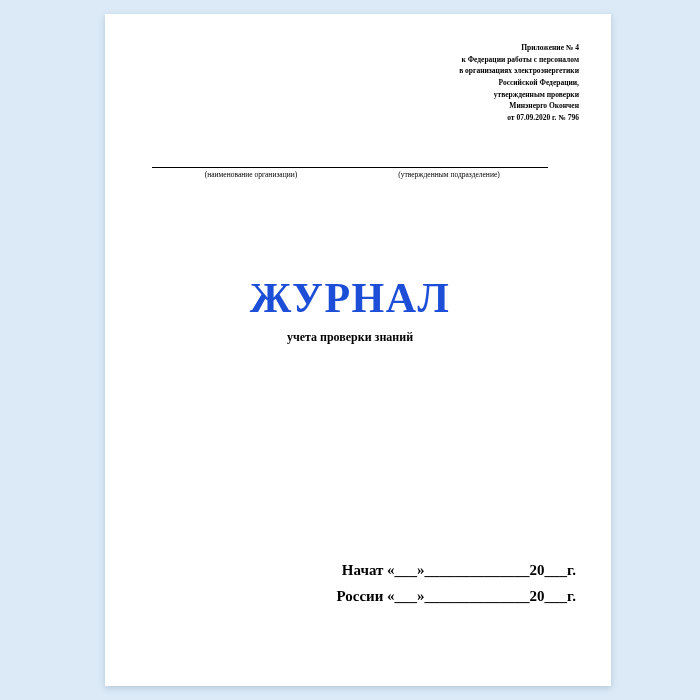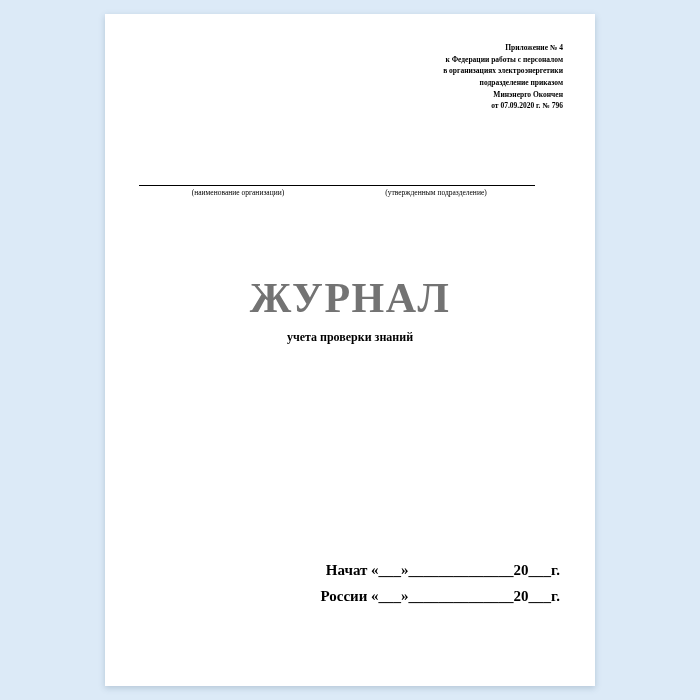--- a/index.html
+++ b/index.html
@@ -19,43 +19,44 @@
     height: 700px;
   }
   .page {
     position: absolute;
     left: 105px;
     top: 14px;
     width: 490px;
     height: 672px;
     background: #ffffff;
     box-shadow: 0 2px 6px rgba(60, 90, 120, 0.25);
+    padding-left: 16px;
   }
   .header-block {
     position: absolute;
     right: 32px;
     top: 28px;
     width: 230px;
     text-align: right;
     font-size: 7.5px;
     line-height: 1.55;
     color: #000;
     font-weight: bold;
     font-family: "Liberation Serif", serif;
   }
   .header-block div {
     white-space: nowrap;
   }
   .org-row {
     position: absolute;
     left: 34px;
-    top: 156px;
+    top: 138px;
     width: 422px;
     display: flex;
-    justify-content: flex-start;
+    justify-content: center;
   }
   .org-field {
     width: 198px;
     text-align: center;
   }
   .org-line {
     border-bottom: 1px solid #000;
     height: 15px;
   }
   .org-caption {
@@ -68,21 +69,21 @@
     position: absolute;
     left: 0;
     top: 262px;
     width: 490px;
     text-align: center;
   }
   .title-main {
     font-size: 42px;
     font-weight: bold;
     letter-spacing: 1.5px;
-    color: #737373;
+    color: #1d4ed8;
     line-height: 1.05;
   }
   .title-sub {
     font-size: 12px;
     font-weight: bold;
     color: #000;
     margin-top: 10px;
   }
   .footer-block {
     position: absolute;
@@ -101,21 +102,22 @@
 </head>
 <body>
 
 <div id="stage">
   <div class="page">
 
     <div class="header-block">
       <div>Приложение № 4</div>
       <div>к Федерации работы с персоналом</div>
       <div>в организациях электроэнергетики</div>
-      <div>подразделение приказом</div>
+      <div>Российской Федерации,</div>
+      <div>утвержденным проверки</div>
       <div>Минэнерго Окончен</div>
       <div>от 07.09.2020 г. № 796</div>
     </div>
 
     <div class="org-row">
       <div class="org-field">
         <div class="org-line"></div>
         <div class="org-caption">(наименование организации)</div>
       </div>
       <div class="org-field">

